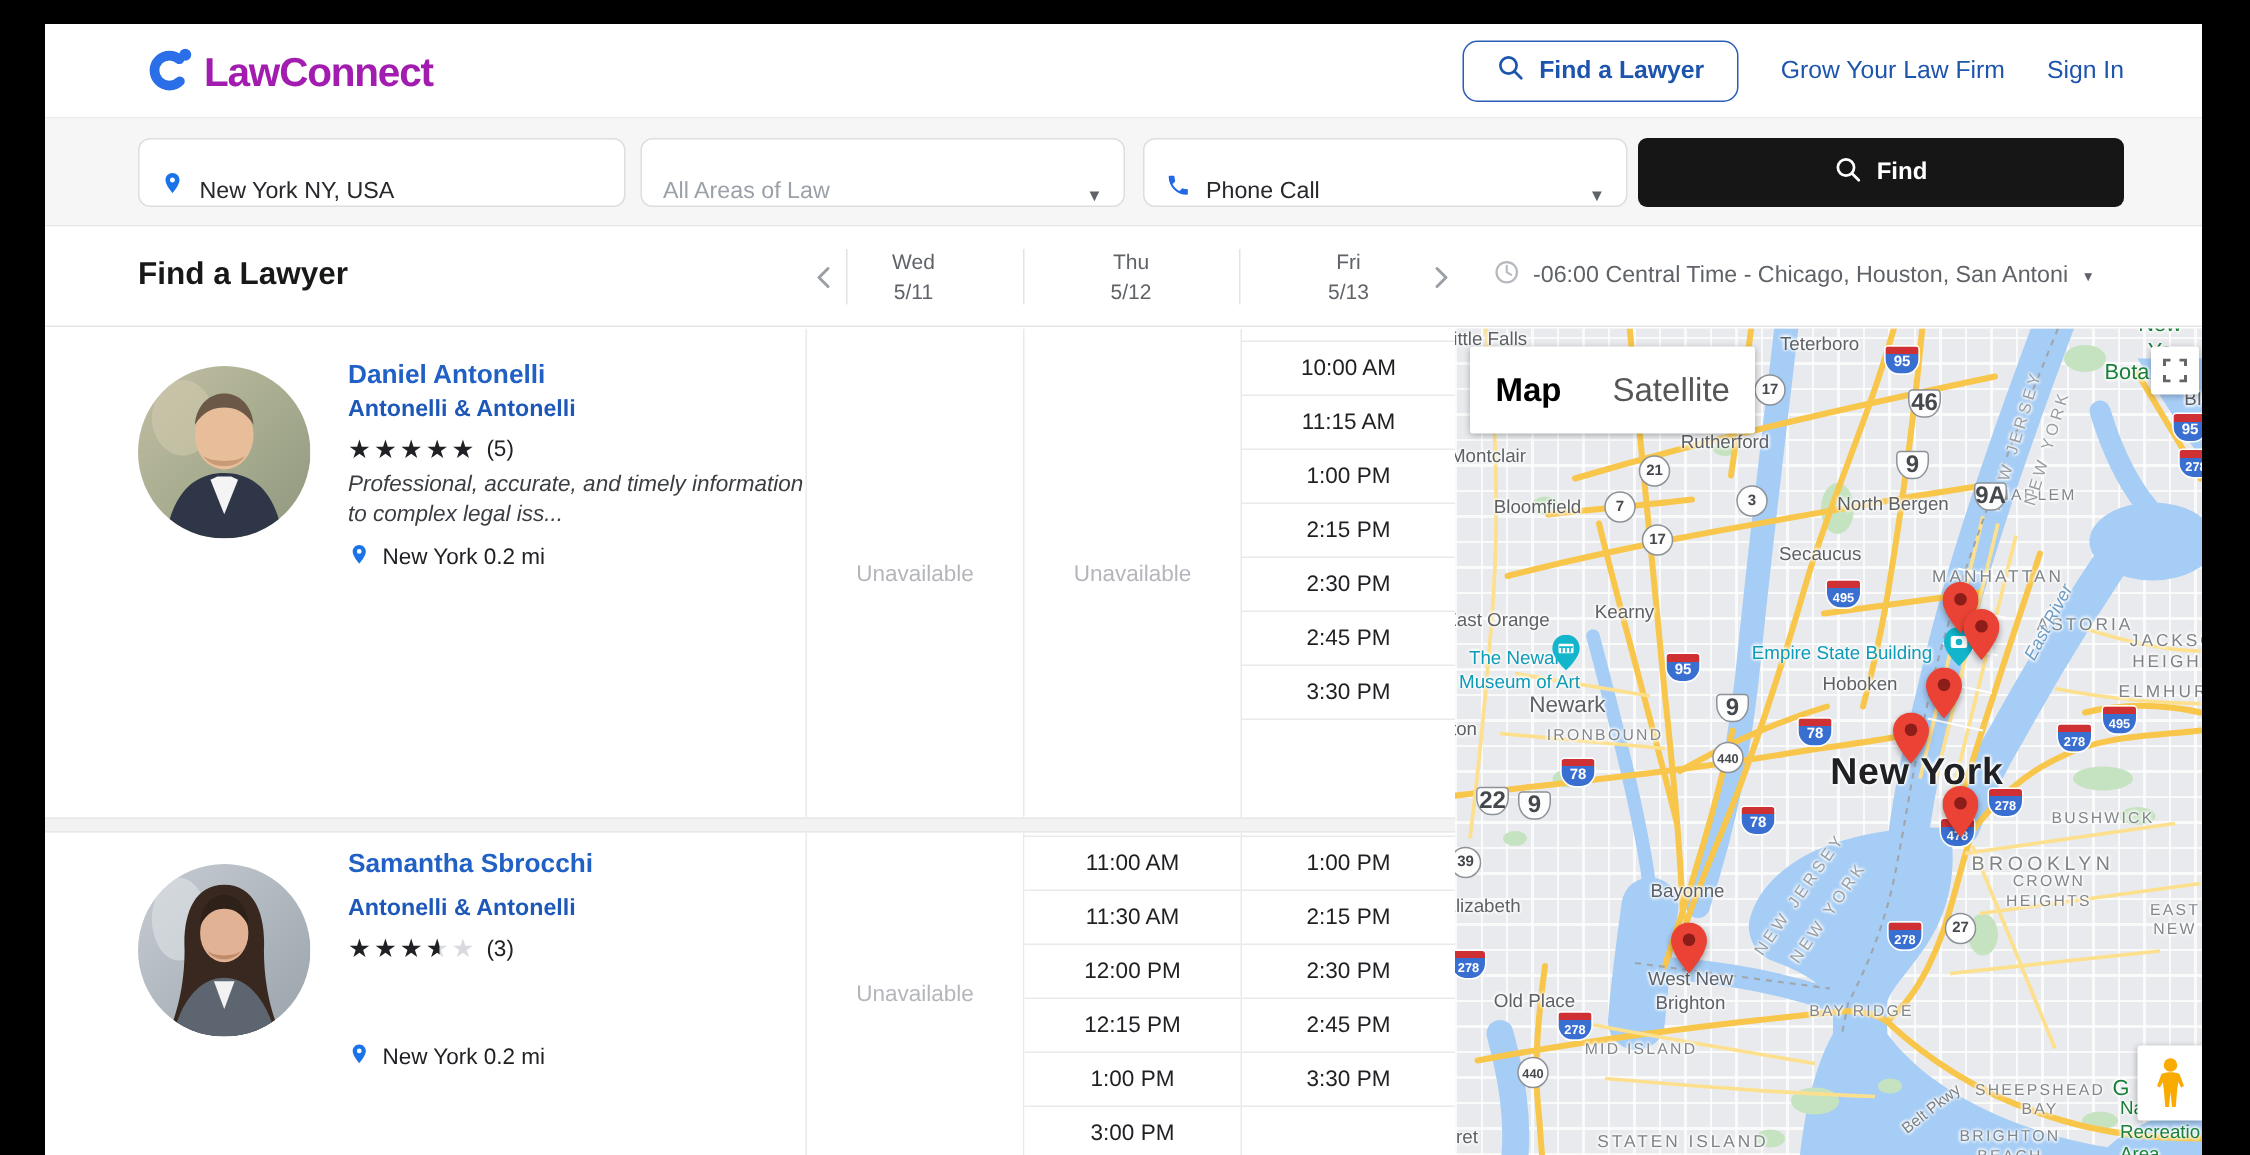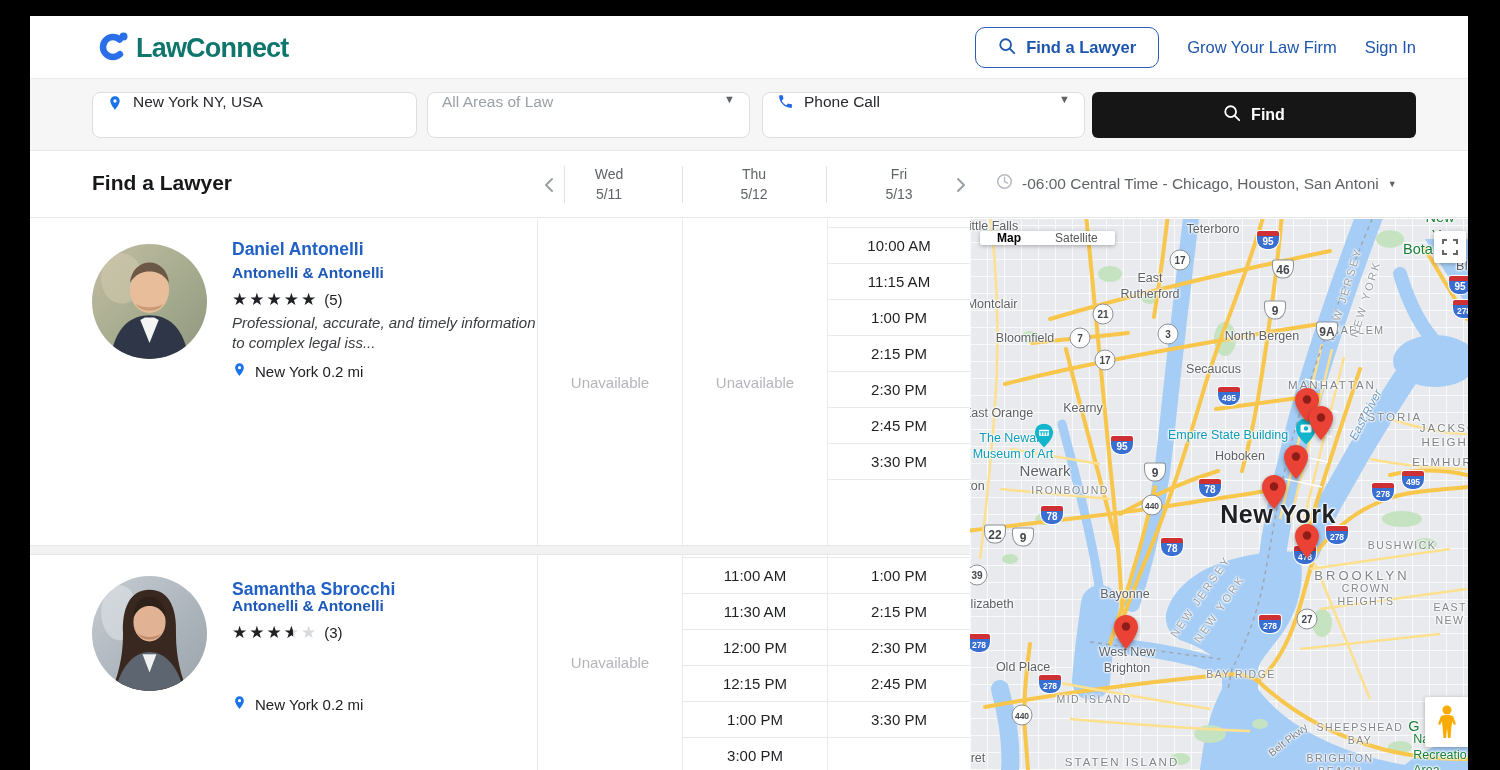--- a/index.html
+++ b/index.html
@@ -2,28 +2,28 @@
 <html style="--accent-blue: #2a6fe8; --link-blue: #1d55ad; --find-button-bg: #161616; --pin-red: #ea4335; --water-blue: #a6cdf5; --park-green: #c5e3c0; --road-yellow: #f7c64b;"><head>
 <meta charset="utf-8">
 <style>
   * { margin:0; padding:0; box-sizing:border-box; }
   html,body { width:1500px; height:770px; background:#000; font-family:"Liberation Sans", sans-serif; overflow:hidden; }
   .window { position:absolute; left:30px; top:16px; width:1438px; height:754px; background:#fff; overflow:hidden; }
 
   
   .top-header { position:relative; height:63px; background:#fff; border-bottom:1px solid #ececec; }
   .logo { position:absolute; left:68px; top:15px; display:flex; align-items:center; gap:8px; }
-  .logo-text { font-size:27px; font-weight:700; color:#0f766e; letter-spacing:-0.8px; }
+  .logo-text { font-size:27px; font-weight:700; color:#a21caf; letter-spacing:-0.8px; }
   .top-nav { position:absolute; right:52px; top:0; height:63px; display:flex; align-items:center; gap:28px; }
   .nav-find-btn { display:flex; align-items:center; gap:10px; height:41px; padding:0 22px; border:1.5px solid #2a5db8; border-radius:10px; color:#1d55ad; font-size:16.5px; font-weight:600; background:#fff; cursor:pointer; }
   .nav-link { color:#1d55ad; font-size:16.5px; font-weight:500; cursor:pointer; }
 
   
   .search-row { position:relative; height:72px; background:#f6f6f7; border-bottom:1px solid #e6e6e6; }
-  .field { position:absolute; top:13px; height:46px; background:#fff; border:1px solid #dcdee1; border-radius:8px; display:flex; align-items:flex-start; padding:0 14px; gap:10px; font-size:15.5px; color:#26282c; }
+  .field { position:absolute; top:13px; height:46px; background:#fff; border:1px solid #dcdee1; border-radius:8px; display:flex; align-items:flex-end; padding:0 14px; gap:10px; font-size:15.5px; color:#26282c; }
   .field.loc { left:62px; width:325px; }
   .field.area { left:397px; width:323px; color:#9aa1a8; }
   .field.phone { left:732px; width:323px; }
   .caret { margin-left:auto; color:#5f6368; font-size:11px; }
   .find-btn { position:absolute; left:1062px; top:13px; width:324px; height:46px; background:#161616; border:none; border-radius:6px; color:#fff; font-size:16px; font-weight:600; display:flex; align-items:center; justify-content:center; gap:10px; cursor:pointer; font-family:"Liberation Sans", sans-serif; }
 
   
   .results-header { position:relative; height:67px; background:#fff; border-bottom:1px solid #e6e6e6; }
   .page-title { position:absolute; left:62px; top:20px; font-size:21px; font-weight:700; color:#17181a; }
   .chev { position:absolute; top:24px; width:20px; height:20px; color:#9aa0a6; cursor:pointer; }
@@ -42,21 +42,21 @@
   .row-0 .avatar { top:25px; } .row-1 .avatar { top:21px; }
   .lw-name { position:absolute; left:202px; top:20px; font-size:17.5px; font-weight:600; color:#2160c4; cursor:pointer; }
   .lw-firm { position:absolute; left:202px; top:45px; font-size:15.5px; font-weight:700; color:#1d58b8; cursor:pointer; }
   .lw-stars { position:absolute; left:202px; top:70px; font-size:17px; letter-spacing:2px; color:#202124; display:flex; align-items:center; }
   .lw-count { font-size:15px; letter-spacing:0; margin-left:6px; color:#202124; }
   .star { color:#202124; } .star.empty { color:#d8dade; }
   .star.half { position:relative; color:#d8dade; }
   .star.half .star-fill { position:absolute; left:0; top:0; width:55%; overflow:hidden; color:#202124; }
   .lw-review { position:absolute; left:202px; top:94px; width:310px; font-size:15px; font-style:italic; color:#3a3d41; line-height:20px; }
   .lw-loc { position:absolute; left:202px; top:141px; display:flex; align-items:center; gap:8px; font-size:15px; color:#202124; }
-  .row-1 .lw-name { top:24px; } .row-1 .lw-firm { top:42px; } .row-1 .lw-stars { top:67px; }
+  .row-1 .lw-name { top:10px; } .row-1 .lw-firm { top:42px; } .row-1 .lw-stars { top:67px; }
   .row-1 .lw-review { top:91px; } .row-1 .lw-loc { top:138px; }
   .avail-col { position:absolute; top:0; height:100%; border-left:1px solid #eaeaea; }
   .avail-col.unavail { display:flex; align-items:center; justify-content:center; color:#b4b6bc; font-size:15px; }
   .slots { position:absolute; left:0; width:100%; border-top:1px solid #e9e9e9; }
   .slot { height:36px; border-bottom:1px solid #e9e9e9; display:flex; align-items:center; justify-content:center; font-size:15px; font-weight:500; color:#1f2023; cursor:pointer; background:#fff; }
 
   
   .map { position:absolute; left:940px; top:203px; width:498px; height:551px; overflow:hidden;
     background-color:#e9eaed;
     background-image:repeating-linear-gradient(0deg, rgba(255,255,255,.75) 0 1.4px, transparent 1.4px 17px),
@@ -72,26 +72,26 @@
   .ml.distlg { font-size:13px; letter-spacing:3px; color:#7e8388; font-weight:500; }
   .ml.city { font-size:25px; color:#202124; font-weight:600; letter-spacing:.5px; }
   .ml.poi { font-size:12.5px; color:#0c9bb8; font-weight:500; }
   .ml.park { font-size:12.5px; color:#188038; font-weight:500; text-align:left; }
   .ml.parklg { font-size:14.5px; color:#188038; font-weight:500; }
   .ml.water { font-size:12px; color:#6d9cc3; font-style:italic; }
   .ml.state { font-size:11px; color:#999fa5; letter-spacing:2.5px; font-weight:500; }
   .ml.road { font-size:10.5px; color:#7d8186; }
   .shield { position:absolute; transform:translate(-50%,-50%); display:flex; align-items:center; justify-content:center; font-weight:700; pointer-events:none; }
   .shield.i { width:24px; height:20px; background:linear-gradient(#cf3034 0 5px, #3a6fd2 5px); color:#fff; font-size:10px; border-radius:3px 3px 10px 10px / 3px 3px 11px 11px; border:1px solid #fff; padding-top:3px; }
-  .shield.us { width:22px; height:19px; background:#fdfdfd; color:#45484d; font-size:12px; border:1.5px solid #8d9298; border-radius:3px 3px 10px 10px / 3px 3px 12px 12px;text-align:center; }
+  .shield.us { width:22px; height:19px; background:#fdfdfd; color:#45484d; font-size:16px; border:1.5px solid #8d9298; border-radius:3px 3px 10px 10px / 3px 3px 12px 12px;text-align:center; }
   .shield.c { width:21px; height:21px; background:#fdfdfd; color:#45484d; font-size:10px; border:1.5px solid #8d9298; border-radius:50%; }
   .pin { position:absolute; width:24px; height:34px; filter:drop-shadow(0 2px 2px rgba(0,0,0,.35)); cursor:pointer; }
   .poi-marker { position:absolute; transform:translate(-50%,-50%); }
   .map-btns { position:absolute; left:10px; top:12px; display:flex; background:#fff; box-shadow:0 1px 4px rgba(0,0,0,.3); border-radius:2px; }
-  .map-btn { padding:0 17px; font-size:12px; color:#565656; cursor:pointer; }
+  .map-btn { padding:16px 17px; font-size:22px; color:#565656; cursor:pointer; }
   .map-btn.active { font-weight:700; color:#000; }
   .fullscreen-btn { position:absolute; left:464px; top:12px; width:32px; height:32px; background:#fff; box-shadow:0 1px 4px rgba(0,0,0,.3); border-radius:2px; display:flex; align-items:center; justify-content:center; cursor:pointer; }
   .pegman-box { position:absolute; left:455px; top:478px; width:43px; height:50px; background:#fff; box-shadow:0 1px 4px rgba(0,0,0,.3); border-radius:2px 0 0 2px; display:flex; align-items:center; justify-content:center; cursor:pointer; }
 </style>
 </head>
 <body>
 
 <div class="window">
 
   <div class="top-header">

